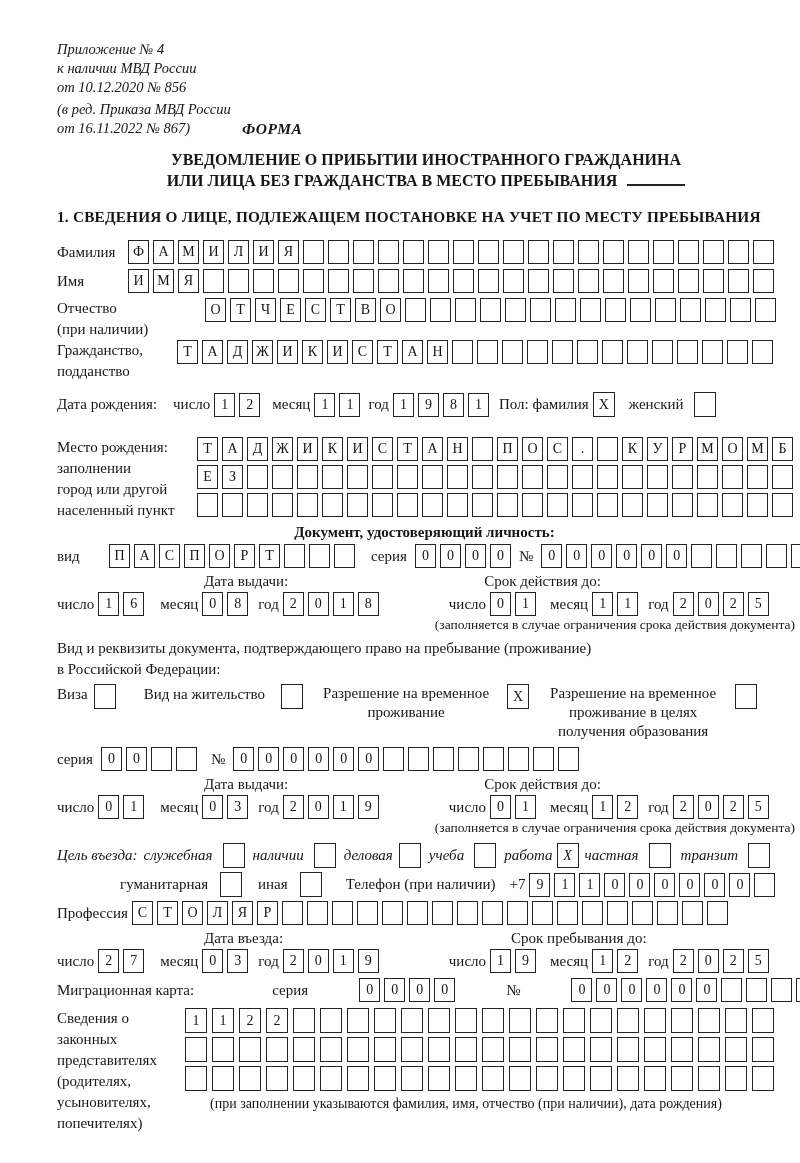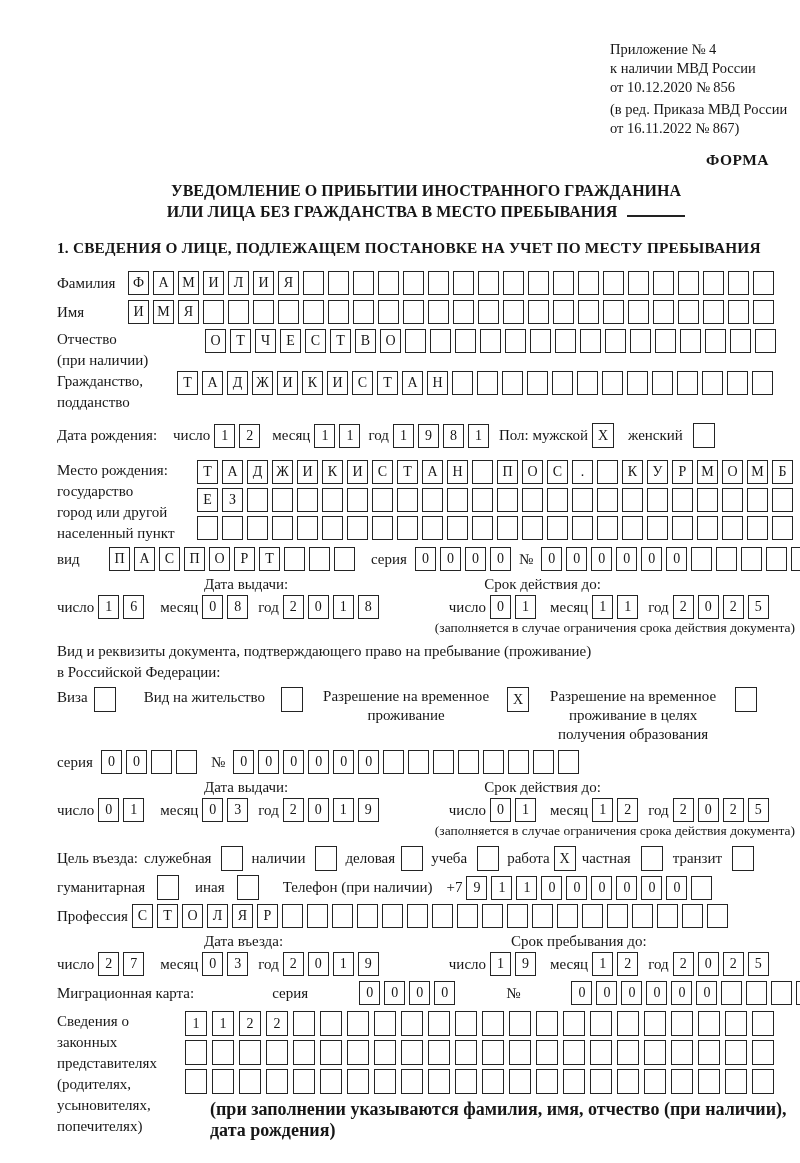--- a/index.html
+++ b/index.html
@@ -3,21 +3,21 @@
 <meta charset="utf-8">
 <style>
   * { margin:0; padding:0; box-sizing:border-box; }
   html,body { background:#ffffff; }
   .page {
     width:800px; height:1163px; background:#fff; color:#161616;
     font-family:"Liberation Serif","DejaVu Serif",serif;
     padding:40px 5px 10px 57px; position:relative; overflow:hidden;
   }
   
-  .hdr { display:flex; flex-direction:column; align-items:flex-end; }
+  .hdr { display:flex; flex-direction:row; align-items:flex-end;font-style:italic; }
   .hdr-block { width:185px; font-size:14.5px; line-height:19px; text-align:left; }
   .hdr-block .rev { margin-top:3px; }
   .forma { font-weight:bold; font-size:15.5px; margin-top:13px; margin-right:26px; letter-spacing:.5px; }
   
   .title { text-align:center; font-weight:bold; font-size:16px; line-height:21px; margin-top:11px; }
   .t-underline { display:inline-block; width:58px; border-bottom:2px solid #222; margin-left:10px; height:14px; }
   .sec-heading { font-weight:bold; font-size:15.3px; margin-top:17px; letter-spacing:.2px; }
   
   .row { display:flex; align-items:center; font-size:15px; }
   .row.top { align-items:flex-start; }
@@ -27,48 +27,48 @@
     width:21px; height:24px; border:1.6px solid #242424; margin-right:4px;
     display:inline-flex; align-items:center; justify-content:center;
     font-size:14px; background:#fff; flex:0 0 auto;
   }
   .wide .cell { width:22px; height:25px; margin-right:5px; }
   .cbx { display:inline-flex; flex:0 0 auto; }
   .cbx .cell { width:22px; height:25px; margin-right:0; }
   
   .ml4{margin-left:4px;} .ml6{margin-left:6px;} .ml8{margin-left:8px;} .ml10{margin-left:10px;}
   .ml12{margin-left:12px;} .ml14{margin-left:14px;} .ml16{margin-left:16px;} .ml24{margin-left:24px;}
-  .ml28{margin-left:28px;} .ml35{margin-left:35px;} .ml63{}
+  .ml28{margin-left:28px;} .ml35{margin-left:35px;} .ml63{margin-left:63px;}
   .mr4{margin-right:4px;} .mr8{margin-right:8px;} .mr10{margin-right:10px;} .mr16{margin-right:16px;}
   .w71{width:71px;} .w148{width:148px;} .w120{width:120px;} .w140{width:140px;}
   
   .r-surname{margin-top:14px;} .r-name{margin-top:5px;} .r-patr{margin-top:5px;}
-  .r-birth{margin-top:10px;} .r-bplace{margin-top:12px;}
+  .r-birth{margin-top:10px;} .r-bplace{margin-top:20px;}
   .center-heading{ text-align:center; font-weight:bold; font-size:15px; margin-top:3px; width:735px; }
   .r-kind{margin-top:3px;}
   .dates-hdr{ margin-top:5px; font-size:15px; }
   .dh1{ margin-left:147px; } .dh2{ margin-left:196px; }
   .dh1b{ margin-left:147px; } .dh2b{ margin-left:228px; }
   .r-dates{ margin-top:2px; }
   .rgap{ width:66px; flex:0 0 auto; }
   .note-right{ text-align:right; font-size:13.5px; margin-top:1px; width:738px; }
   .plain{ font-size:15px; margin-top:7px; }
   .plain2{ font-size:15px; margin-top:4px; }
   .r-permits{ margin-top:6px; }
   .pblock{ text-align:center; font-size:15px; line-height:19px; }
   .pb1{ width:178px; } .pb2{ width:184px; }
   .r-series{ margin-top:6px; }
-  .r-purpose{ margin-top:7px; }
+  .r-purpose{ margin-top:7px;font-style:italic; }
   .r-purpose2{ margin-top:4px; }
   .r-prof{ margin-top:4px; }
   .r-mig{ margin-top:5px;gap:43px; }
   .r-reps{ margin-top:6px; }
   .reps-label{ width:128px; font-size:15px; line-height:21px; flex:0 0 auto; }
   .reps-rows .boxes{ margin-bottom:4px; display:flex; }
-  .reps-note{ font-size:18px; margin-top:5px; margin-left:25px;font-weight:bold; }
+  .reps-note{ font-size:14px; margin-top:5px; margin-left:25px; }
 </style>
 </head>
 <body>
 
 <div class="page">
 
   <div class="hdr">
     <div class="hdr-block">
       <div>Приложение № 4</div>
       <div>к наличии МВД России</div>
@@ -227,34 +227,34 @@
         <span class="cell">1</span>
         <span class="cell">1</span>
       </span>
     <span class="lbl ml4 mr4">год</span>
     <span class="boxes">
         <span class="cell">1</span>
         <span class="cell">9</span>
         <span class="cell">8</span>
         <span class="cell">1</span>
       </span>
-    <span class="lbl ml6 mr4">Пол: мужской</span>
+    <span class="lbl ml6 mr4">Пол: фамилия</span>
     <span class="cbx">
         <span class="cell">X</span>
       </span>
     <span class="lbl ml14 mr10">женский</span>
     <span class="cbx">
         <span class="cell"></span>
       </span>
   </div>
 
   <div class="row top r-bplace">
     <span class="lbl w140">
       <span>Место рождения:</span><br>
-      <span>государство</span><br>
+      <span>заполнении</span><br>
       <span>город или другой</span><br>
       <span>населенный пункт</span>
     </span>
     <span>
       <span class="boxes" style="display:flex;margin-bottom:4px;">
           <span class="cell">Т</span>
           <span class="cell">А</span>
           <span class="cell">Д</span>
           <span class="cell">Ж</span>
           <span class="cell">И</span>
@@ -326,20 +326,21 @@
           <span class="cell"></span>
           <span class="cell"></span>
           <span class="cell"></span>
           <span class="cell"></span>
           <span class="cell"></span>
           <span class="cell"></span>
         </span>
     </span>
   </div>
 
+  <div class="center-heading">Документ, удостоверяющий личность:</div>
 
   <div class="row r-kind">
     <span class="lbl" style="width:52px;">вид</span>
     <span class="boxes">
         <span class="cell">П</span>
         <span class="cell">А</span>
         <span class="cell">С</span>
         <span class="cell">П</span>
         <span class="cell">О</span>
         <span class="cell">Р</span>

